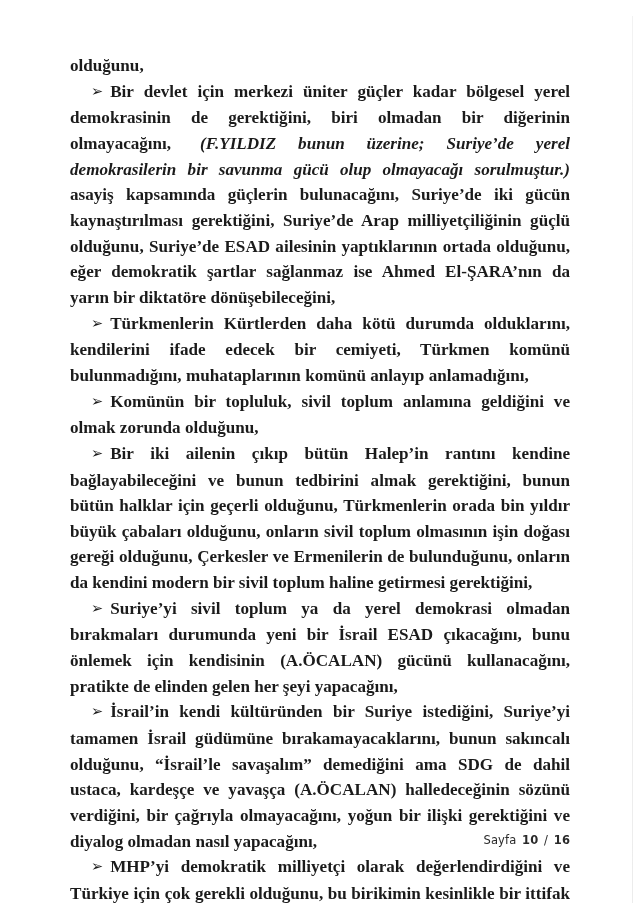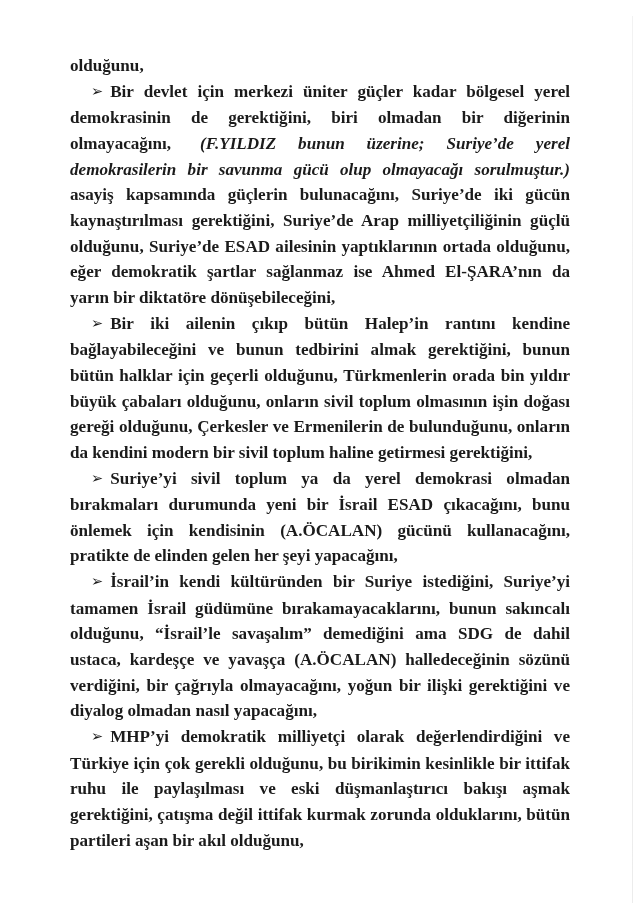--- a/index.html
+++ b/index.html
@@ -97,20 +97,25 @@
 </head>
 <body>
 
 <div class="page">
 
   <div class="page-right-edge"></div>
 
   <div class="text-column" id="text-column">
       <p class="para"><span class="b">olduğunu,</span></p>
       <p class="para bulleted"><span class="bullet">➢</span><span class="bullet-gap"></span><span class="b">Bir devlet için merkezi üniter güçler kadar bölgesel yerel demokrasinin de gerektiğini, biri olmadan bir diğerinin olmayacağını, </span><span class="bi">(F.YILDIZ bunun üzerine; Suriye’de yerel demokrasilerin bir savunma gücü olup olmayacağı sorulmuştur.)</span><span class="b"> asayiş kapsamında güçlerin bulunacağını,</span><span class="reg"> Suriye’de iki gücün kaynaştırılması gerektiğini, Suriye’de Arap milliyetçiliğinin güçlü olduğunu, Suriye’de ESAD ailesinin yaptıklarının ortada olduğunu, eğer demokratik şartlar sağlanmaz ise Ahmed El-ŞARA’nın da yarın bir diktatöre dönüşebileceğini,</span></p>
+      <p class="para bulleted"><span class="bullet">➢</span><span class="bullet-gap"></span><span class="reg">Türkmenlerin Kürtlerden daha kötü durumda olduklarını, kendilerini ifade edecek bir cemiyeti, Türkmen komünü bulunmadığını, muhataplarının komünü anlayıp anlamadığını,</span></p>
+      <p class="para bulleted"><span class="bullet">➢</span><span class="bullet-gap"></span><span class="b">Komünün bir topluluk, sivil toplum anlamına geldiğini ve olmak zorunda olduğunu,</span></p>
       <p class="para bulleted"><span class="bullet">➢</span><span class="bullet-gap"></span><span class="reg">Bir iki ailenin çıkıp bütün Halep’in rantını kendine bağlayabileceğini ve bunun tedbirini almak gerektiğini, bunun bütün halklar için geçerli olduğunu, Türkmenlerin orada bin yıldır büyük çabaları olduğunu, onların sivil toplum olmasının işin doğası gereği olduğunu, Çerkesler ve Ermenilerin de bulunduğunu, onların da kendini modern bir sivil toplum haline getirmesi gerektiğini,</span></p>
       <p class="para bulleted"><span class="bullet">➢</span><span class="bullet-gap"></span><span class="b">Suriye’yi sivil toplum ya da yerel demokrasi olmadan bırakmaları durumunda yeni bir İsrail ESAD çıkacağını, bunu önlemek için kendisinin (A.ÖCALAN) gücünü kullanacağını, pratikte de elinden gelen her şeyi yapacağını,</span></p>
       <p class="para bulleted"><span class="bullet">➢</span><span class="bullet-gap"></span><span class="b">İsrail’in kendi kültüründen bir Suriye istediğini, Suriye’yi tamamen İsrail güdümüne bırakamayacaklarını, bunun sakıncalı olduğunu, “İsrail’le savaşalım” demediğini ama SDG de dahil ustaca, kardeşçe ve yavaşça (A.ÖCALAN) halledeceğinin sözünü verdiğini, bir çağrıyla olmayacağını, yoğun bir ilişki gerektiğini ve diyalog olmadan nasıl yapacağını,</span></p>
       <p class="para bulleted"><span class="bullet">➢</span><span class="bullet-gap"></span><span class="reg">MHP’yi demokratik milliyetçi olarak değerlendirdiğini ve Türkiye için çok gerekli olduğunu, bu birikimin kesinlikle bir ittifak ruhu ile paylaşılması ve eski düşmanlaştırıcı bakışı aşmak gerektiğini, çatışma değil ittifak kurmak zorunda olduklarını, bütün partileri aşan bir akıl olduğunu,</span></p>
     </div>
 
+  <div class="footer">
+    <span>Sayfa</span><span class="sep">&nbsp;</span><span class="num">10</span><span class="sep">&nbsp;</span><span>/</span><span class="sep">&nbsp;</span><span class="num">16</span>
+  </div>
 
 </div>
 
 </body></html>

